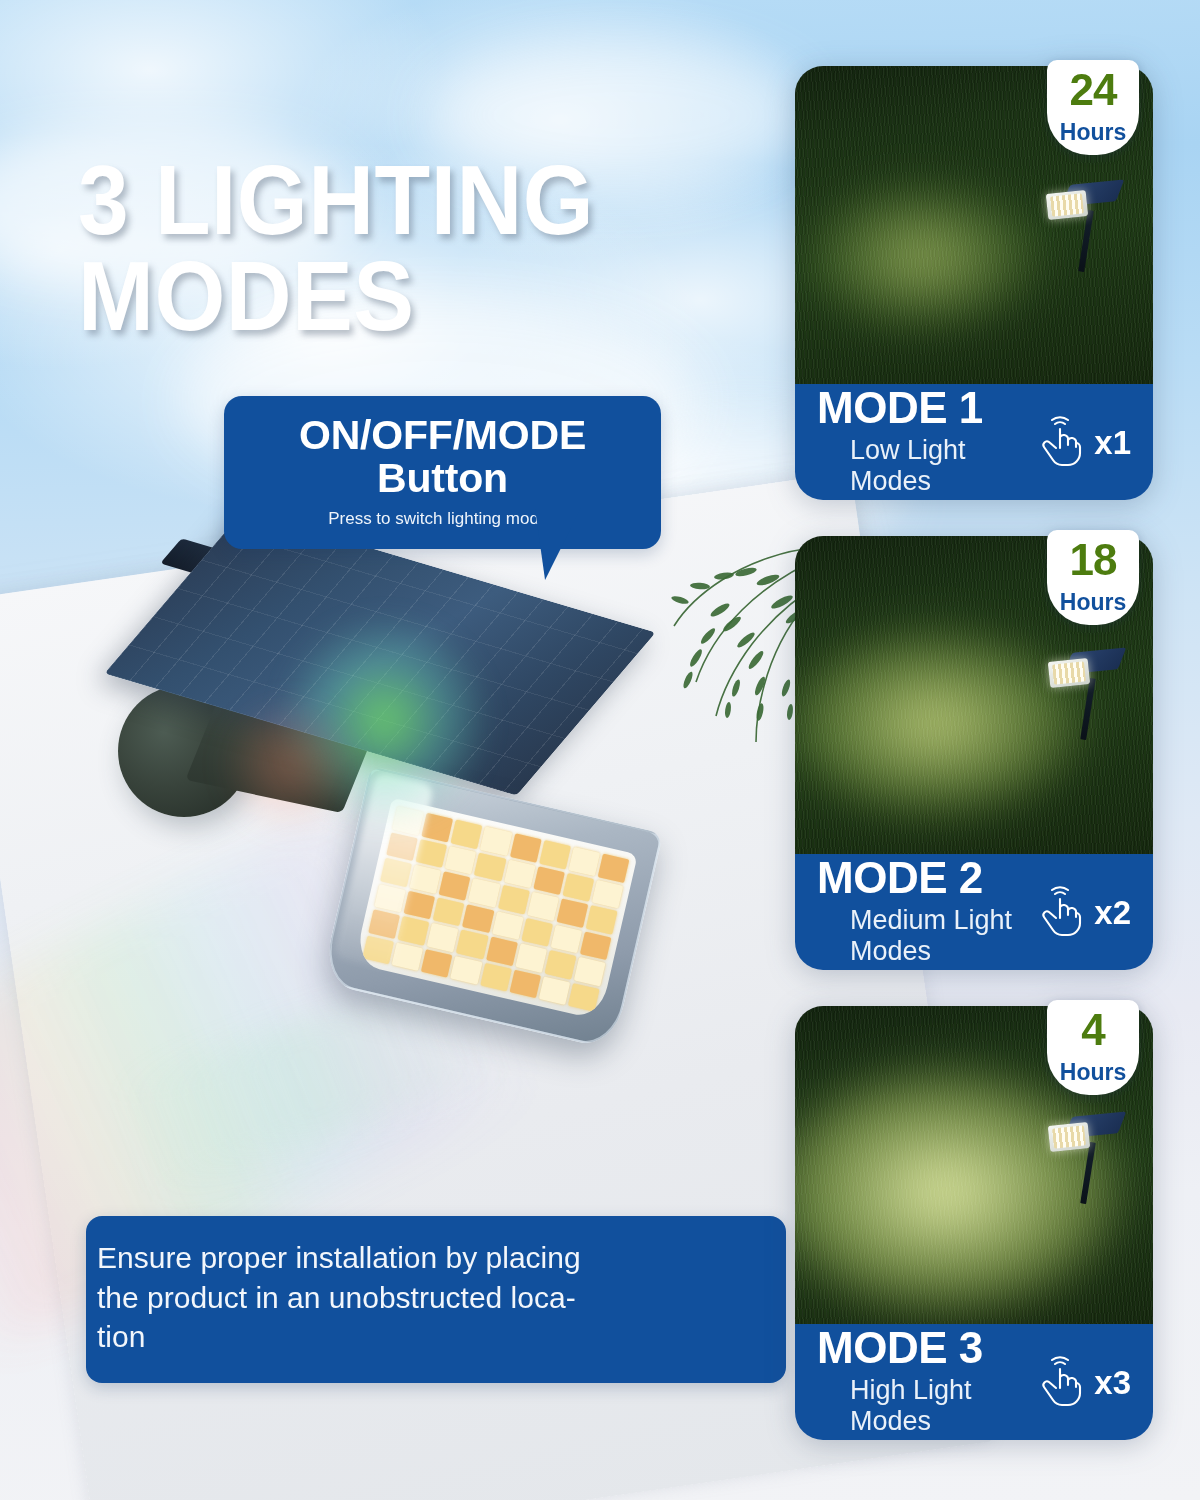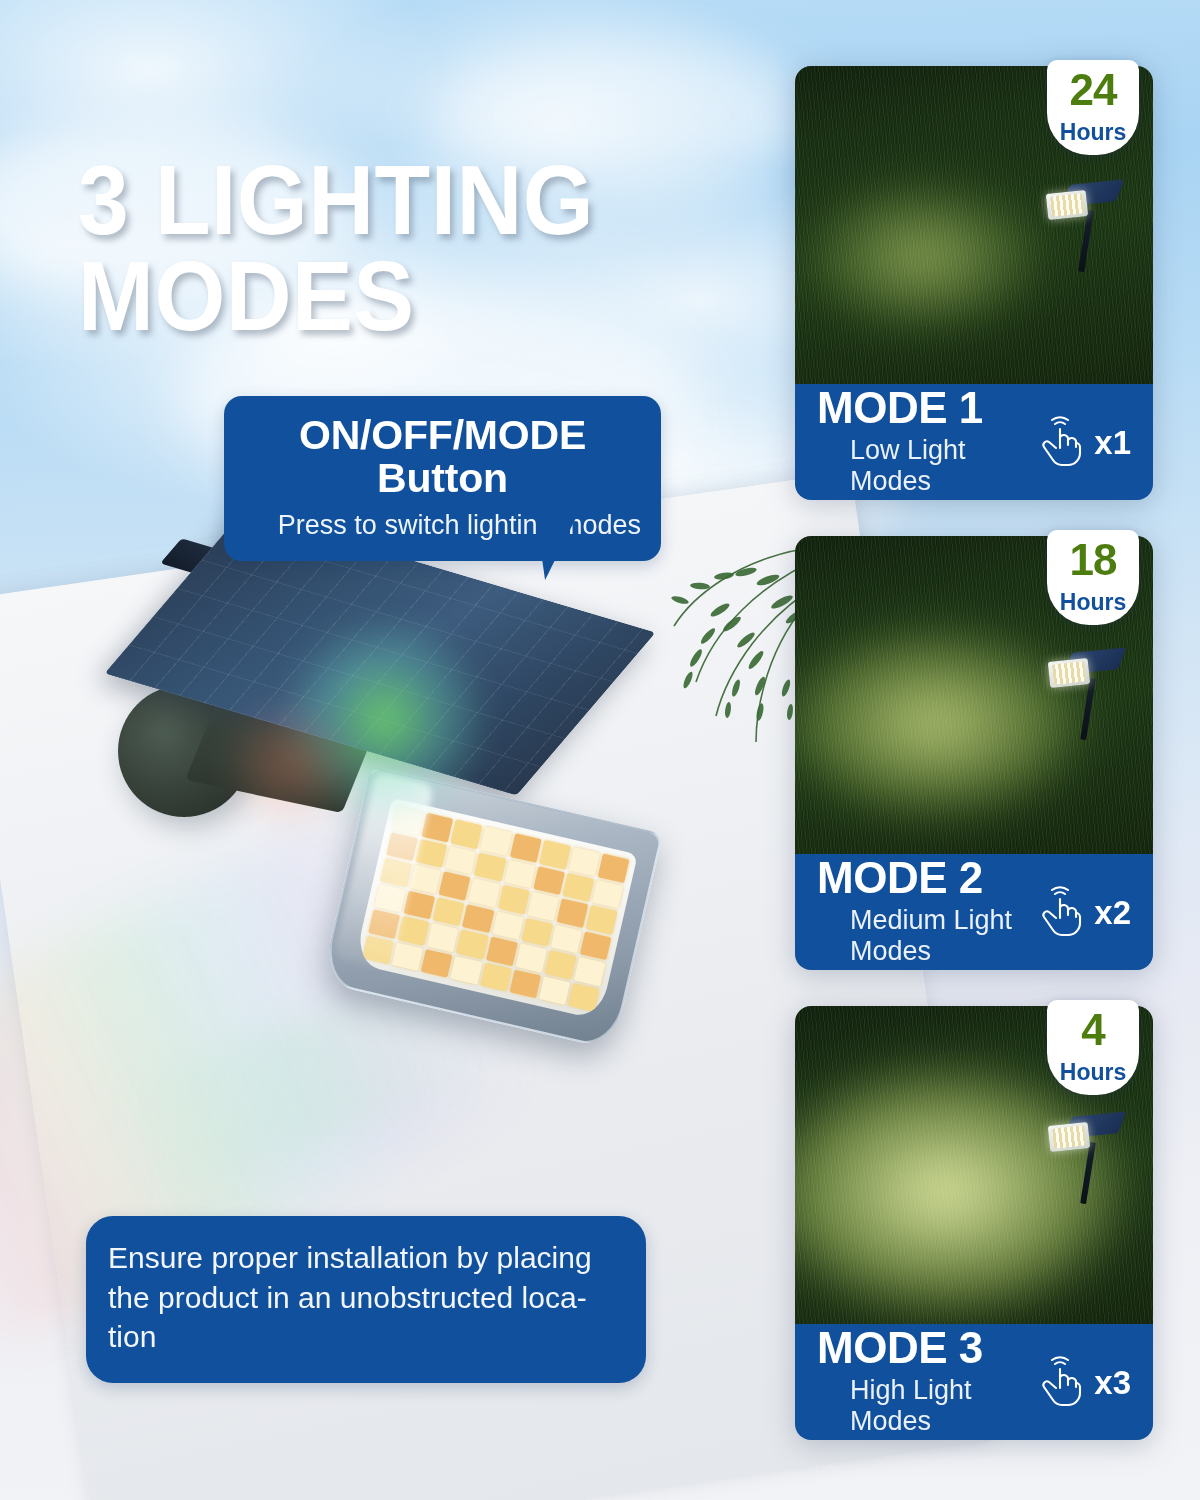--- a/index.html
+++ b/index.html
@@ -139,25 +139,24 @@
     color: #ffffff;
     font-family: "Liberation Sans Narrow", "Liberation Sans", sans-serif;
     font-weight: bold;
     font-size: 41px;
     line-height: 1.05;
     letter-spacing: -0.2px;
   }
   .bubble-sub {
     color: #eef4fb;
     font-family: "Liberation Sans Narrow", "Liberation Sans", sans-serif;
-    font-size: 27px;
+    font-size: 17px;
     line-height: 1.2;
     margin-top: 9px;
     font-weight: normal;
-    text-align: right;
   }
   .bubble-tail {
     position: absolute;
     left: 316px;
     top: 112px;
     width: 0;
     height: 0;
     border-left: 0 solid transparent;
     border-right: 46px solid transparent;
     border-top: 72px solid #11509D;
@@ -294,24 +293,24 @@
     width: 230px;
     height: 260px;
     pointer-events: none;
   }
 
   
   .note {
     position: absolute;
     left: 86px;
     top: 1216px;
-    width: 560px;
+    width: 700px;
     background: #11509D;
-    border-radius: 27px;
-    padding: 22px 22px 26px;
+    border-radius: 16px;
+    padding: 22px 11px 26px;
     box-sizing: border-box;
     box-shadow: 0 5px 16px rgba(25,55,100,.22);
   }
   .note-text {
     color: #f2f6fb;
     font-family: "Liberation Sans Narrow", "Liberation Sans", sans-serif;
     font-size: 30px;
     line-height: 1.32;
     white-space: pre-line;
   }
@@ -328,21 +327,21 @@
     width: 358px;
     height: 434px;
     margin-bottom: 36px;
     border-radius: 16px;
     overflow: visible;
     filter: drop-shadow(0 5px 14px rgba(40,60,90,.25));
   }
   .card-clip {
     position: absolute;
     inset: 0;
-    border-radius: 16px;
+    border-radius: 28px;
     overflow: hidden;
   }
   .grass {
     position: absolute;
     left: 0; top: 0; right: 0;
     height: 318px;
     background:
       repeating-linear-gradient(96deg, rgba(0,0,0,.18) 0 1px, rgba(0,0,0,0) 1px 3px),
       repeating-linear-gradient(84deg, rgba(255,255,255,.05) 0 1px, rgba(0,0,0,0) 1px 4px),
       linear-gradient(170deg, #13240f 0%, #1b3314 22%, #1f3b16 55%, #16290f 100%);

